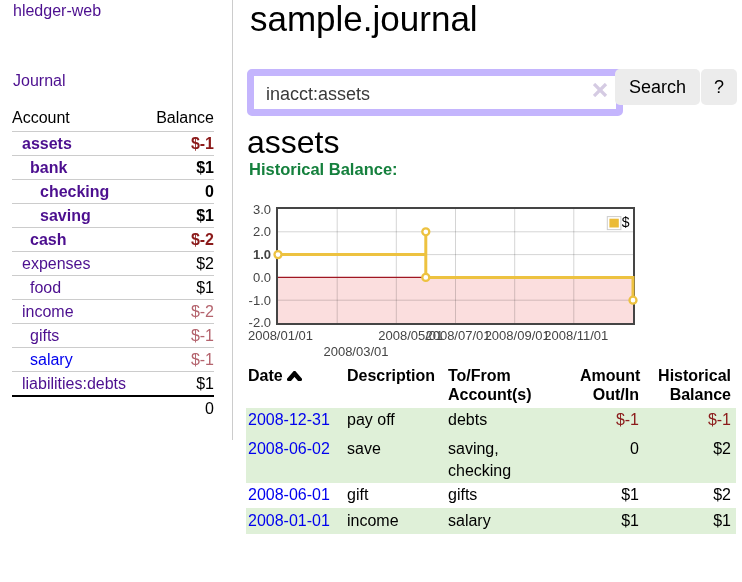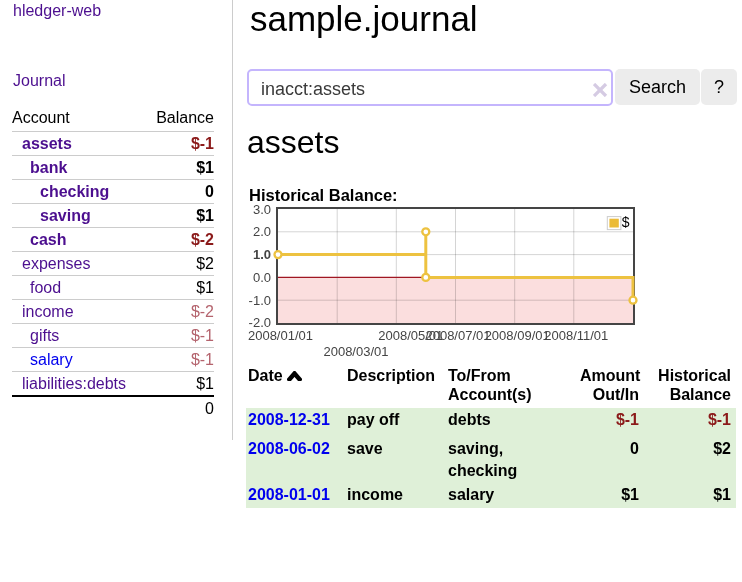--- a/index.html
+++ b/index.html
@@ -24,37 +24,37 @@
 table.accts tr.plain td.amt { font-weight:normal; }
 table.accts td.i0 { padding-left:10px; }
 table.accts td.i1 { padding-left:18px; }
 table.accts td.i2 { padding-left:28px; }
 table.accts tr.bold a { font-weight:bold; }
 table.accts tr.last td { border-bottom:2px solid #000; }
 table.accts tr.total td { border-bottom:none; font-weight:normal; }
 
 
 #title { position:absolute; left:250px; top:-1px; font-size:35px; color:#000; font-weight:normal; }
-#searchbox { position:absolute; left:247px; top:69px; width:350px; height:33px; border:2px solid #c4b5fd; border-radius:5px; font-size:18px; color:#3a3a3a; line-height:37px; padding-left:12px; }
+#searchbox { position:absolute; left:247px; top:69px; width:350px; height:33px; border:7px solid #c4b5fd; border-radius:5px; font-size:18px; color:#3a3a3a; line-height:37px; padding-left:12px; }
 .btn { position:absolute; top:69px; height:36px; background:#ececec; border-radius:5px; font-size:18px; color:#000; text-align:center; line-height:36px; }
 #btn-search { left:615px; width:85px; }
 #btn-q { left:701px; width:36px; }
 #acct-h { position:absolute; left:247px; top:123.5px; font-size:32px; font-weight:normal; color:#000; }
-#histlabel { position:absolute; left:249px; top:186px; font-size:16.5px; font-weight:bold; color:#000000; }
+#histlabel { position:absolute; left:249px; top:160px; font-size:16.5px; font-weight:bold; color:#15803d; }
 
 
 #plot { position:absolute; left:276px; top:207px; width:355px; height:114px; border:2px solid #454545; }
 .ylab { position:absolute; width:34px; text-align:right; font-size:13px; color:#444; line-height:13px; }
 .xlab { position:absolute; width:70px; text-align:center; font-size:13px; color:#444; line-height:13px; top:329px; }
 
 
 table.reg { position:absolute; left:246px; top:364.5px; width:490px; border-collapse:collapse; font-size:16px; table-layout:fixed; }
 table.reg th { font-weight:bold; text-align:left; vertical-align:top; line-height:19px; padding:1px 0 4px 2px; }
 table.reg th.r, table.reg td.r { text-align:right; }
-table.reg td { line-height:22.5px; padding:1.5px 0 1.5px 2px; vertical-align:top;font-weight:bold; }
+table.reg td { line-height:22.5px; padding:1.5px 0 1.5px 2px; vertical-align:top; }
 table.reg tr.t3 td { padding-top:4.5px; padding-bottom:0; }
 table.reg th.pr, table.reg td.pr { padding-right:5px; }
 table.reg tr.g { background:#dff0d8; }
 </style>
 </head>
 <body>
 
 <div id="side">
   <a id="brand" class="purple" href="#">hledger-web</a>
   <a id="journal" class="purple" href="#">Journal</a>
@@ -190,20 +190,27 @@
         <td class="r dred">$-1</td>
         <td class="r pr dred">$-1</td>
       </tr>
   <tr class="g t3">
         <td><a class="blue" href="#">2008-06-02</a></td>
         <td>save</td>
         <td>saving,<br>checking</td>
         <td class="r">0</td>
         <td class="r pr">$2</td>
       </tr>
+  <tr>
+        <td><a class="blue" href="#">2008-06-01</a></td>
+        <td>gift</td>
+        <td>gifts</td>
+        <td class="r">$1</td>
+        <td class="r pr">$2</td>
+      </tr>
   <tr class="g">
         <td><a class="blue" href="#">2008-01-01</a></td>
         <td>income</td>
         <td>salary</td>
         <td class="r">$1</td>
         <td class="r pr">$1</td>
       </tr>
 </tbody>
   </table>
 

